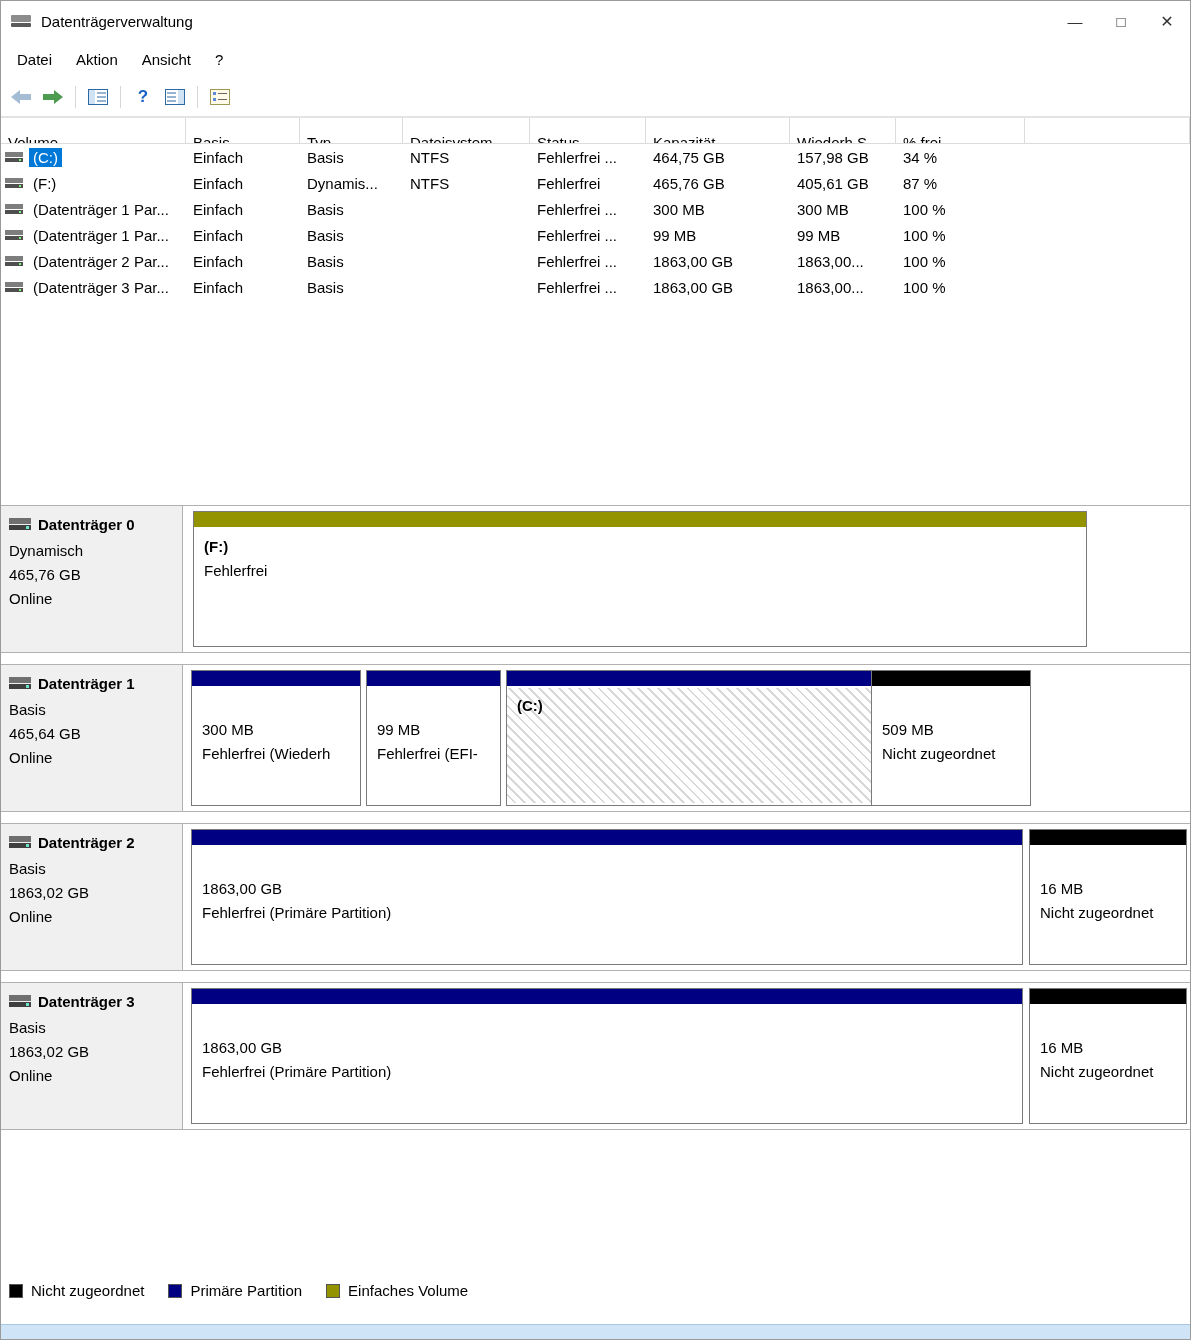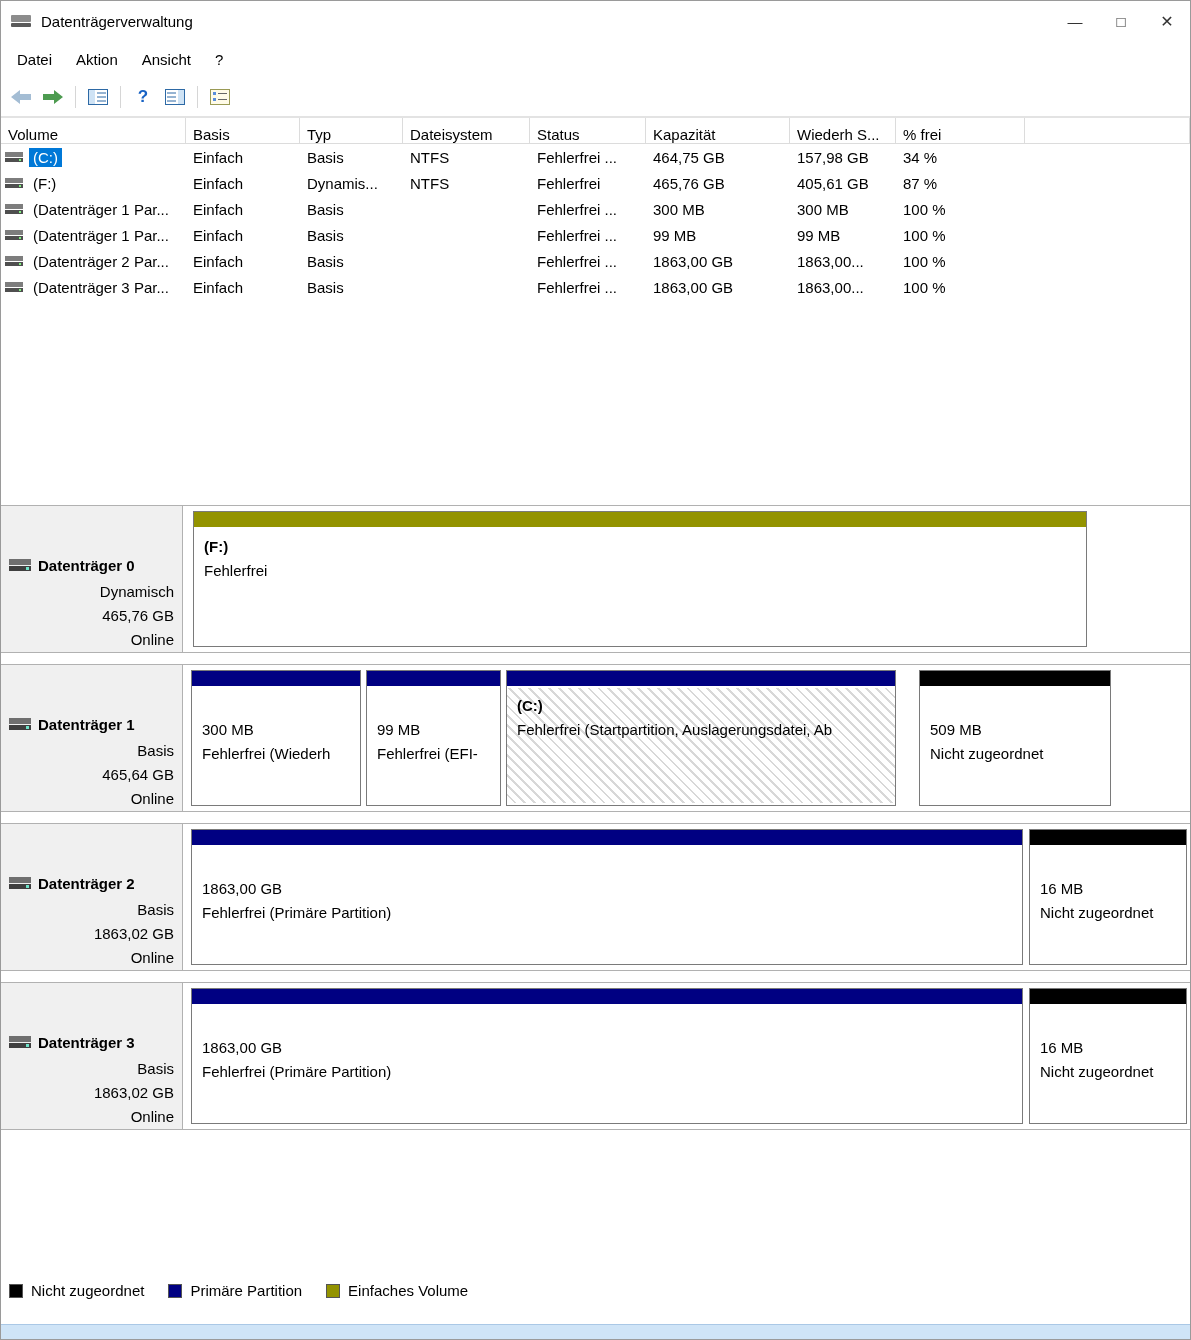--- a/index.html
+++ b/index.html
@@ -27,55 +27,55 @@
 
   
   .toolbar { height:40px; display:flex; align-items:center; padding-left:4px; background:#fff; border-bottom:1px solid #e3e3e3; }
   .tb-btn { width:30px; height:28px; display:flex; align-items:center; justify-content:center; margin:0 1px; }
   .tb-sep { width:1px; height:22px; background:#d6d6d6; margin:0 6px; }
   .help-glyph { color:#1762c4; font-weight:bold; font-size:17px; }
 
   
   .list-pane { height:382px; border-top:1px solid #e3e3e3; }
   .lheader { display:flex; height:26px; border-bottom:1px solid #dcdcdc; }
-  .th { border-right:1px solid #dcdcdc; padding:8px 0 0 7px; font-size:15px; white-space:nowrap; overflow:hidden; }
+  .th { border-right:1px solid #dcdcdc; padding:16px 0 0 7px; font-size:15px; white-space:nowrap; overflow:hidden; }
   .tr { display:flex; height:26px; align-items:center; }
   .td { padding-left:7px; white-space:nowrap; overflow:hidden; font-size:15px; }
   .c0{width:185px}.c1{width:114px}.c2{width:103px}.c3{width:127px}
   .c4{width:116px}.c5{width:144px}.c6{width:106px}.c7{width:129px}.c8{flex:1}
   .vol-cell { display:flex; align-items:center; padding-left:4px; }
   .row-ico { width:18px; height:11px; margin-right:6px; position:relative; flex:0 0 18px; }
   .row-ico .b1 { position:absolute; left:0; top:0; width:18px; height:5px; background:#7d7d7d; }
   .row-ico .b2 { position:absolute; left:0; top:6px; width:18px; height:4px; background:#4f4f4f; }
   .row-ico .dot { position:absolute; right:2px; top:7px; width:2px; height:2px; background:#7ef07e; }
   .vol-label { padding:1px 4px; }
   .vol-label.selected { background:#0078d7; color:#fff; }
 
   
   .graph-pane { padding-top:6px; }
   .disk-row { display:flex; height:148px; margin-bottom:11px; border-top:1px solid #b1b1b1; border-bottom:1px solid #b1b1b1; }
   .disk-info { width:182px; background:#f0f0f0; border-right:1px solid #b1b1b1; padding:10px 8px 0 8px; }
-  .disk-title { display:flex; align-items:center; font-weight:bold; margin-bottom:6px;margin-top:41px; }
+  .disk-title { display:flex; align-items:center; font-weight:bold; margin-bottom:6px; }
   .disk-ico { width:22px; height:13px; margin-right:7px; position:relative; flex:0 0 22px; }
   .disk-ico .b1 { position:absolute; left:0; top:0; width:22px; height:6px; background:#6f6f6f; }
   .disk-ico .b2 { position:absolute; left:0; top:7px; width:22px; height:5px; background:#3f3f3f; }
   .disk-ico .dot { position:absolute; right:2px; top:8px; width:3px; height:3px; background:#6fe3c9; }
-  .disk-line { line-height:24px;text-align:right; }
+  .disk-line { line-height:24px; }
   .parts { position:relative; flex:1; margin-left:8px; }
   .pb { position:absolute; top:5px; height:136px; border:1px solid #7a7a7a; background:#fff; overflow:hidden; }
   .strip { height:17px; border-bottom:2px solid #fff; }
   .strip.simple { background:#939300; }
   .strip.primary { background:#000082; }
   .strip.unalloc { background:#000000; }
   .pbody { padding:6px 0 0 10px; height:115px; }
   .pbody.hatch { background:repeating-linear-gradient(45deg,#ffffff 0 5px,#d8d8d8 5px 7px); }
   .p-label { font-weight:bold; line-height:24px; height:24px; white-space:nowrap; overflow:hidden; }
   .p-size, .p-status { line-height:24px; height:24px; white-space:nowrap; overflow:hidden; }
   .d0p0{left:2px;width:894px}
-  .d1p0{left:0;width:170px}.d1p1{left:175px;width:135px}.d1p2{left:315px;width:390px}.d1p3{left:728px;width:192px}
+  .d1p0{left:0;width:170px}.d1p1{left:175px;width:135px}.d1p2{left:315px;width:390px}.d1p3{left:680px;width:160px}
   .d2p0{left:0;width:832px}.d2p1{left:838px;width:158px}
   .d3p0{left:0;width:832px}.d3p1{left:838px;width:158px}
 
   
   .legend { display:flex; align-items:center; margin:152px 0 0 8px; }
   .leg-item { display:flex; align-items:center; margin-right:24px; }
   .leg-sq { width:14px; height:14px; margin-right:8px; border:1px solid #555; }
   .leg-sq.unalloc { background:#000000; }
   .leg-sq.primary { background:#000082; }
   .leg-sq.simple { background:#939300; }
@@ -331,21 +331,20 @@
         <div class="pbody">
           <div class="p-label"></div>
           <div class="p-size">99 MB</div>
           <div class="p-status">Fehlerfrei (EFI-</div>
         </div>
       </div>
       <div class="pb d1p2">
         <div class="strip primary"></div>
         <div class="pbody hatch">
           <div class="p-label">(C:)</div>
-          <div class="p-status">Fehlerfrei (Startpartition, Auslagerungsdatei, Ab</div>
         </div>
       </div>
       <div class="pb d1p3">
         <div class="strip unalloc"></div>
         <div class="pbody">
           <div class="p-label"></div>
           <div class="p-size">509 MB</div>
           <div class="p-status">Nicht zugeordnet</div>
         </div>
       </div>

